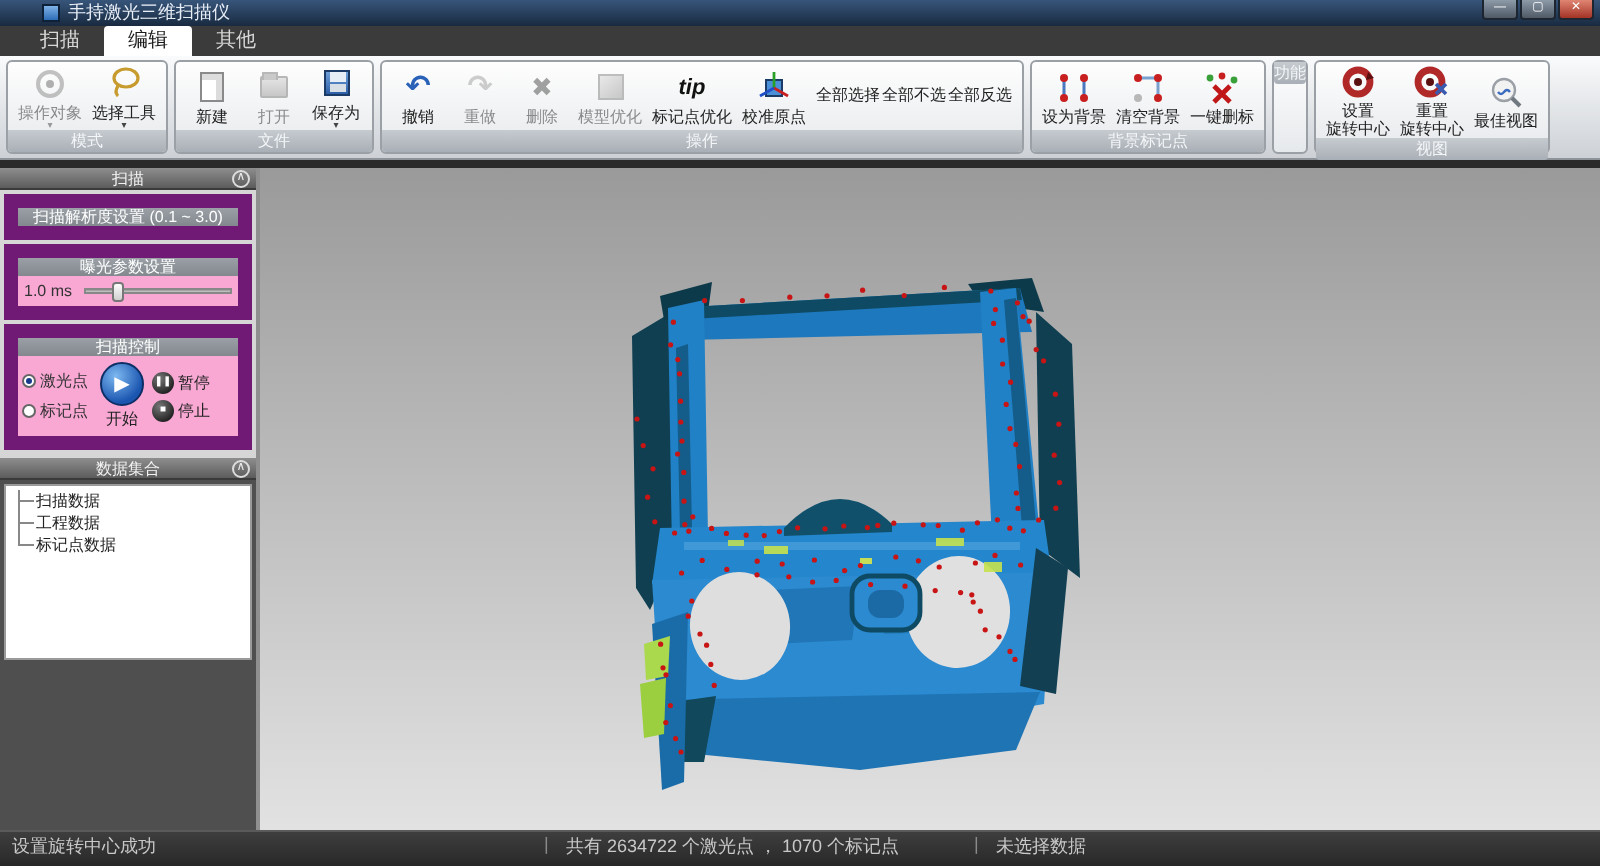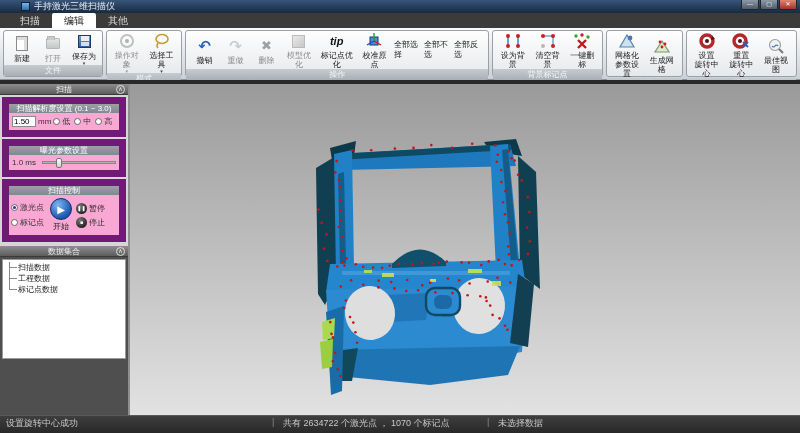--- a/index.html
+++ b/index.html
@@ -99,21 +99,21 @@
   .play-btn { width:22px; height:22px; border-radius:50%;
     background:radial-gradient(circle at 35% 30%, #7db8f0, #1a55b0 70%); border:1px solid #0d2f66;
     display:flex; align-items:center; justify-content:center; color:#fff; font-size:10px; cursor:default; }
   .play-label { font-size:8px; color:#222; margin-top:1px; }
   .psc { display:flex; flex-direction:column; gap:3px; }
   .psline { display:flex; align-items:center; gap:2px; cursor:default;text-align:right; }
   .psicon { width:11px; height:11px; border-radius:50%; background:radial-gradient(circle at 35% 30%, #777, #222 75%);
     color:#fff; font-size:5px; display:flex; align-items:center; justify-content:center; }
   .pslab { font-size:8px; color:#222; }
 
-  .treebox { background:#fff; border:1px solid #9a9a9a; margin:2px; height:100px; padding:2px 0 0 4px; }
+  .treebox { background:#fff; border:1px solid #9a9a9a; margin:2px; height:88px; padding:2px 0 0 4px; }
   .titem { position:relative; padding-left:11px; font-size:8px; line-height:11px; color:#222; cursor:default; }
   .titem:before { content:""; position:absolute; left:2px; top:0; width:7px; height:5px;
     border-left:1px solid #888; border-bottom:1px solid #888; }
   .titem.mid:after { content:""; position:absolute; left:2px; top:0; height:100%; border-left:1px solid #888; }
   .side-fill { flex:1; background:#4f4f4f; }
 
   .viewport { flex:1; background:linear-gradient(#9a9a9a,#e2e2e2); position:relative; }
   .viewport svg { display:block; }
 
   
@@ -144,64 +144,64 @@
   <div class="tabrow">
     <span class="tab">扫描</span>
     <span class="tab active">编辑</span>
     <span class="tab">其他</span>
   </div>
 
   <div class="ribbon">
 
     <div class="rgroup">
       <div class="rgroup-body">
-        <div class="rbtn">
-          <span class="ricon-box">
-              <span class="i-newfile"></span>
-            </span>
-          <span class="rlabel">新建</span>
-        </div>
-        <div class="rbtn disabled">
-          <span class="ricon-box">
-              <span class="i-folder"></span>
-            </span>
-          <span class="rlabel">打开</span>
-        </div>
-        <div class="rbtn">
-          <span class="ricon-box">
-              <span class="i-save"></span>
-            </span>
-          <span class="rlabel">保存为</span>
-          <span class="drop">▾</span>
-        </div>
-      </div>
-      <div class="rgroup-label">文件</div>
-    </div>
-
-    <div class="rgroup">
-      <div class="rgroup-body">
         <div class="rbtn disabled">
           <span class="ricon-box">
               <span class="i-target"></span>
             </span>
           <span class="rlabel">操作对象</span>
           <span class="drop">▾</span>
         </div>
         <div class="rbtn">
           <span class="ricon-box">
             <svg width="17" height="17" viewBox="0 0 17 17">
               <ellipse cx="9" cy="6" rx="6" ry="4.5" fill="none" stroke="#c79b2e" stroke-width="1.6"></ellipse>
               <path d="M5 10 Q3 13 5 15" fill="none" stroke="#c79b2e" stroke-width="1.6"></path>
             </svg>
           </span>
           <span class="rlabel">选择工具</span>
           <span class="drop">▾</span>
         </div>
       </div>
       <div class="rgroup-label">模式</div>
+    </div>
+
+    <div class="rgroup">
+      <div class="rgroup-body">
+        <div class="rbtn">
+          <span class="ricon-box">
+              <span class="i-newfile"></span>
+            </span>
+          <span class="rlabel">新建</span>
+        </div>
+        <div class="rbtn disabled">
+          <span class="ricon-box">
+              <span class="i-folder"></span>
+            </span>
+          <span class="rlabel">打开</span>
+        </div>
+        <div class="rbtn">
+          <span class="ricon-box">
+              <span class="i-save"></span>
+            </span>
+          <span class="rlabel">保存为</span>
+          <span class="drop">▾</span>
+        </div>
+      </div>
+      <div class="rgroup-label">文件</div>
     </div>
 
     <div class="rgroup">
       <div class="rgroup-body">
         <div class="rbtn">
           <span class="ricon-box">
               <span class="glyph-icon undo-g">↶</span>
             </span>
           <span class="rlabel">撤销</span>
         </div>
@@ -284,43 +284,20 @@
               <path d="M5 7 L13 15 M13 7 L5 15" stroke="#c01818" stroke-width="2.4"></path>
             </svg>
           </span>
           <span class="rlabel">一键删标</span>
         </div>
       </div>
       <div class="rgroup-label">背景标记点</div>
     </div>
 
     <div class="rgroup">
-      <div class="rgroup-body">
-        <div class="rbtn">
-          <span class="ricon-box">
-            <svg width="18" height="16" viewBox="0 0 18 16">
-              <path d="M9 2 L16 14 L2 14 Z" fill="#cfe0ee" stroke="#5588aa" stroke-width="1.2"></path>
-              <circle cx="12" cy="5" r="2.4" fill="#4a78c0"></circle>
-            </svg>
-          </span>
-          <span class="rlabel">网格化
-参数设置</span>
-        </div>
-        <div class="rbtn">
-          <span class="ricon-box">
-            <svg width="18" height="16" viewBox="0 0 18 16">
-              <path d="M9 3 L16 14 L2 14 Z" fill="#dfe8d0" stroke="#7a9a6a" stroke-width="1.2"></path>
-              <circle cx="7" cy="4" r="1.4" fill="#c82020"></circle>
-                <circle cx="12" cy="6" r="1.4" fill="#c82020"></circle>
-              <circle cx="9" cy="9" r="1.4" fill="#c82020"></circle>
-            </svg>
-          </span>
-          <span class="rlabel">生成网格</span>
-        </div>
-      </div>
       <div class="rgroup-label">功能</div>
     </div>
 
     <div class="rgroup">
       <div class="rgroup-body">
         <div class="rbtn">
           <span class="ricon-box">
             <svg width="18" height="18" viewBox="0 0 18 18">
               <circle cx="9" cy="9" r="6" fill="none" stroke="#b02828" stroke-width="3.4"></circle>
               <circle cx="9" cy="9" r="2" fill="#5a1010"></circle>
@@ -363,30 +340,20 @@
     <div class="sidebar">
 
       <div class="phead">
         <span class="phead-title">扫描</span>
         <span class="collapse-btn">∧</span>
       </div>
 
       <div class="scanbody">
         <div class="gbox">
           <div class="gbox-head">扫描解析度设置 (0.1 ~ 3.0)</div>
-          <div class="gbox-row">
-            <input class="num-input" value="1.50" style="">
-            <span class="unit">mm</span>
-            <span class="radio"></span>
-            <span class="rlab">低</span>
-            <span class="radio"></span>
-            <span class="rlab">中</span>
-            <span class="radio"></span>
-            <span class="rlab">高</span>
-          </div>
         </div>
 
         <div class="gbox">
           <div class="gbox-head">曝光参数设置</div>
           <div class="gbox-row">
             <span class="unit">1.0 ms</span>
             <span class="slider-track">
               <span class="slider-thumb"></span>
             </span>
           </div>

